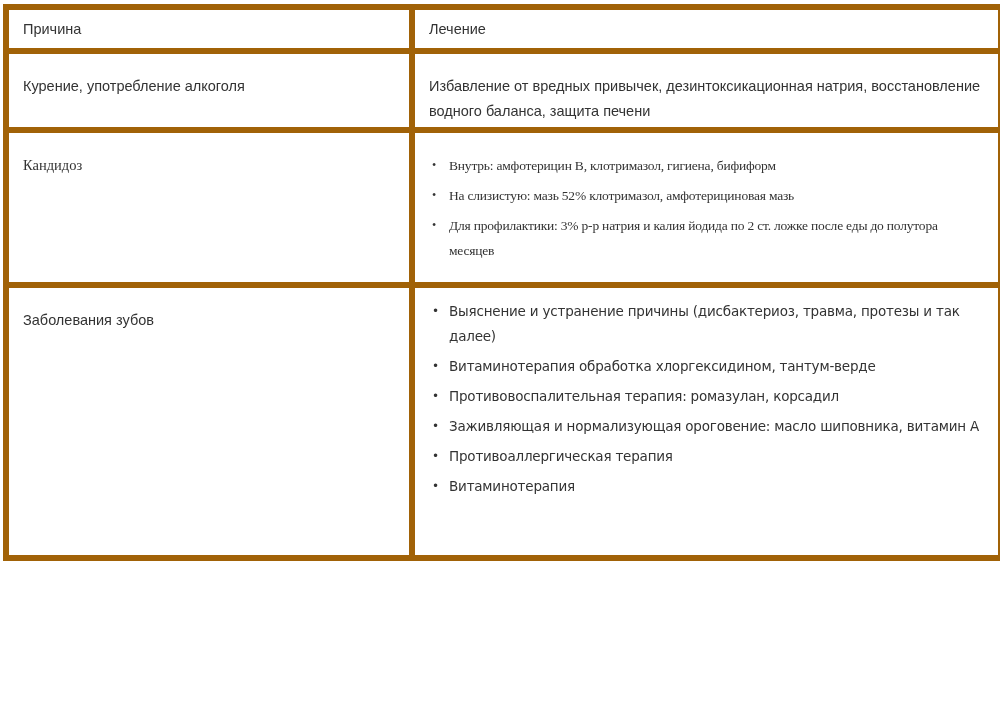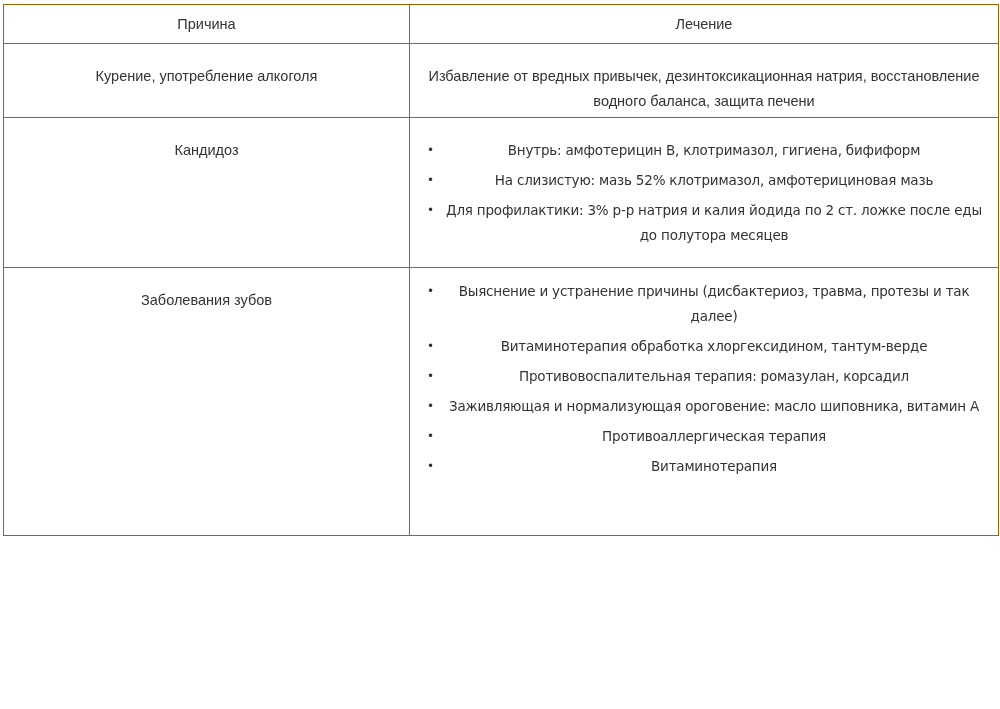--- a/index.html
+++ b/index.html
@@ -19,39 +19,39 @@
       position: absolute;
       left: 3px;
       top: 4px;
       width: 995px;
       border-collapse: collapse;
       table-layout: fixed;
       font-size: 14.5px;
     }
     table.treatment-table td,
     table.treatment-table th {
-      border: 1px solid #a16207;
+      border: 6px solid #a16207;
       vertical-align: top;
-      text-align: center;
+      text-align: left;
       font-weight: normal;
       padding: 20px 14px 0 14px;
       line-height: 25px;
     }
     table.treatment-table th {
       padding-top: 7px;
       height: 31px;
     }
     col.c1 { width: 406px; }
     col.c2 { width: 589px; }
     tr.r1 td { height: 53px; }
     tr.r2 td { height: 27px; }
     tr.r3 td { height: 51px; }
     tr.r4 td { height: 28px; }
     tr.r5 td { height: 50px; }
-    tr.r6 td { height: 129px; }
+    tr.r6 td { height: 129px; font-family: Liberation Serif, serif; }
     tr.r7 td { height: 247px; }
     td.list-cell {
       font-family: "DejaVu Sans", sans-serif;
       font-size: 13.5px;
       letter-spacing: -0.2px;
       padding-top: 9px;
     }
     ul.treat-list {
       list-style: none;
       margin: 0;

